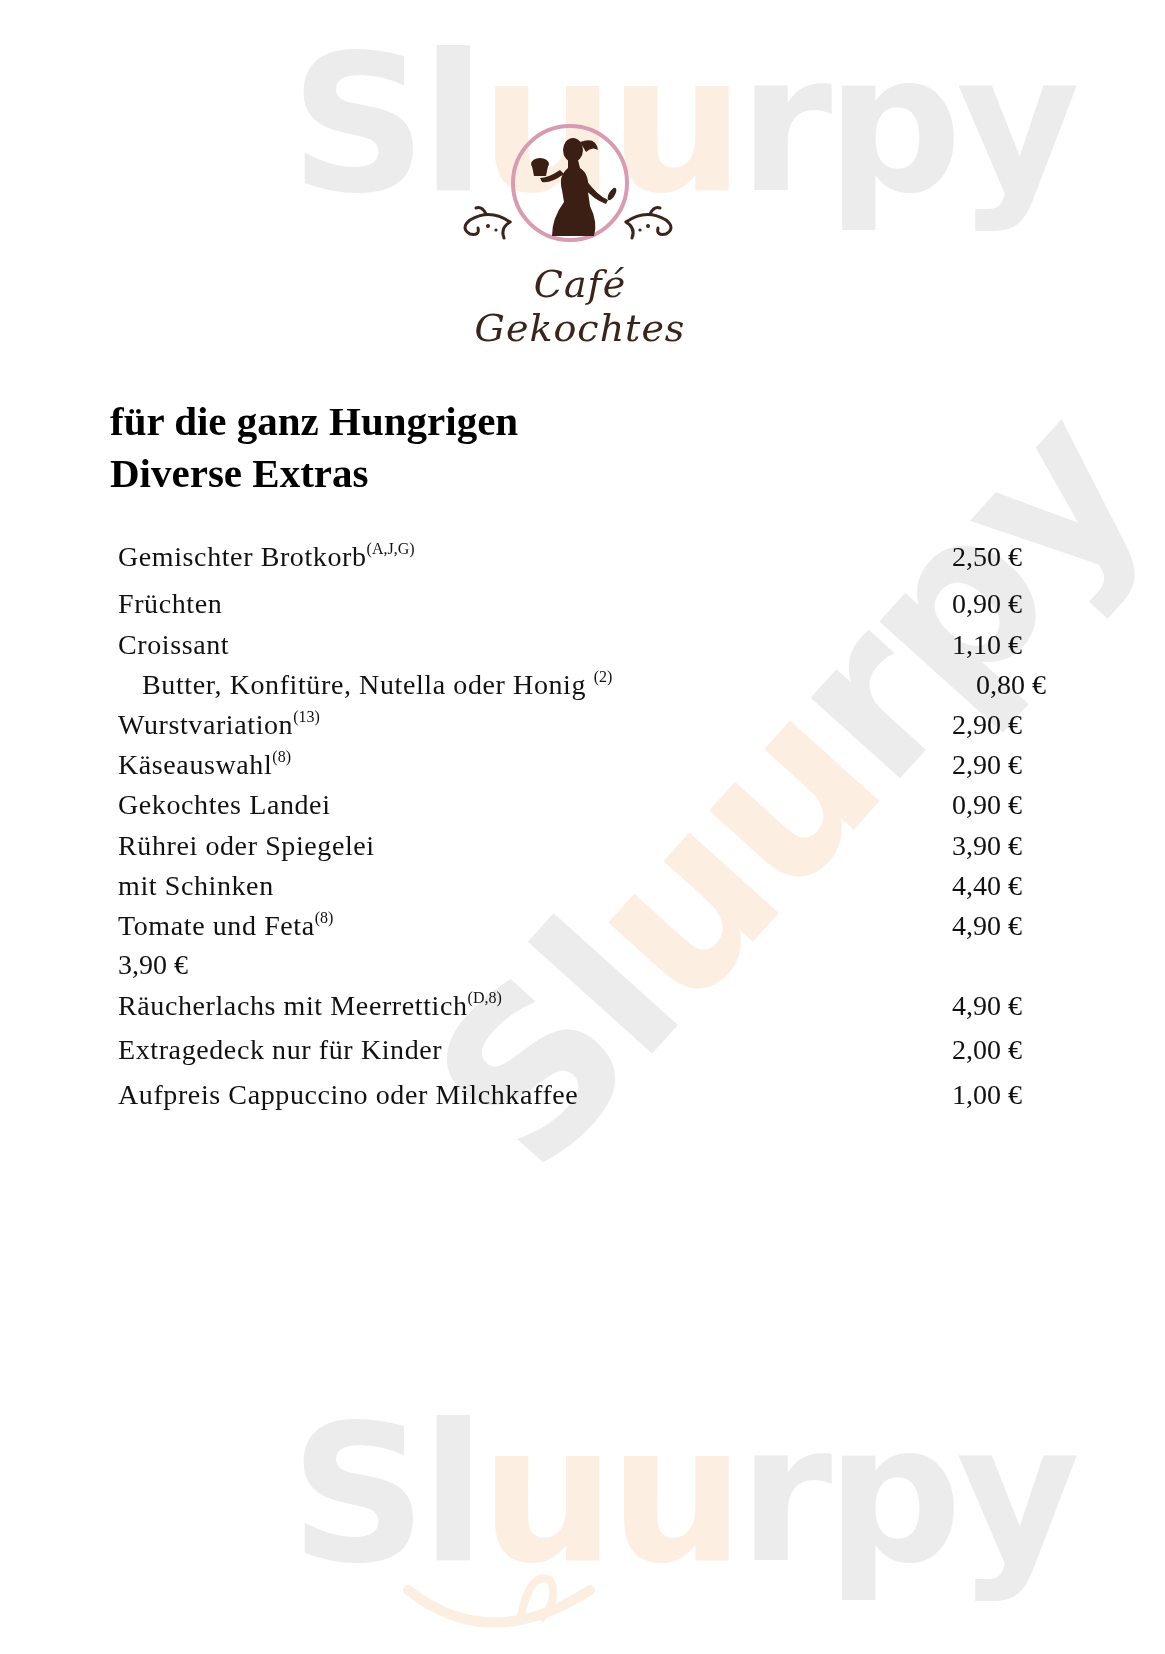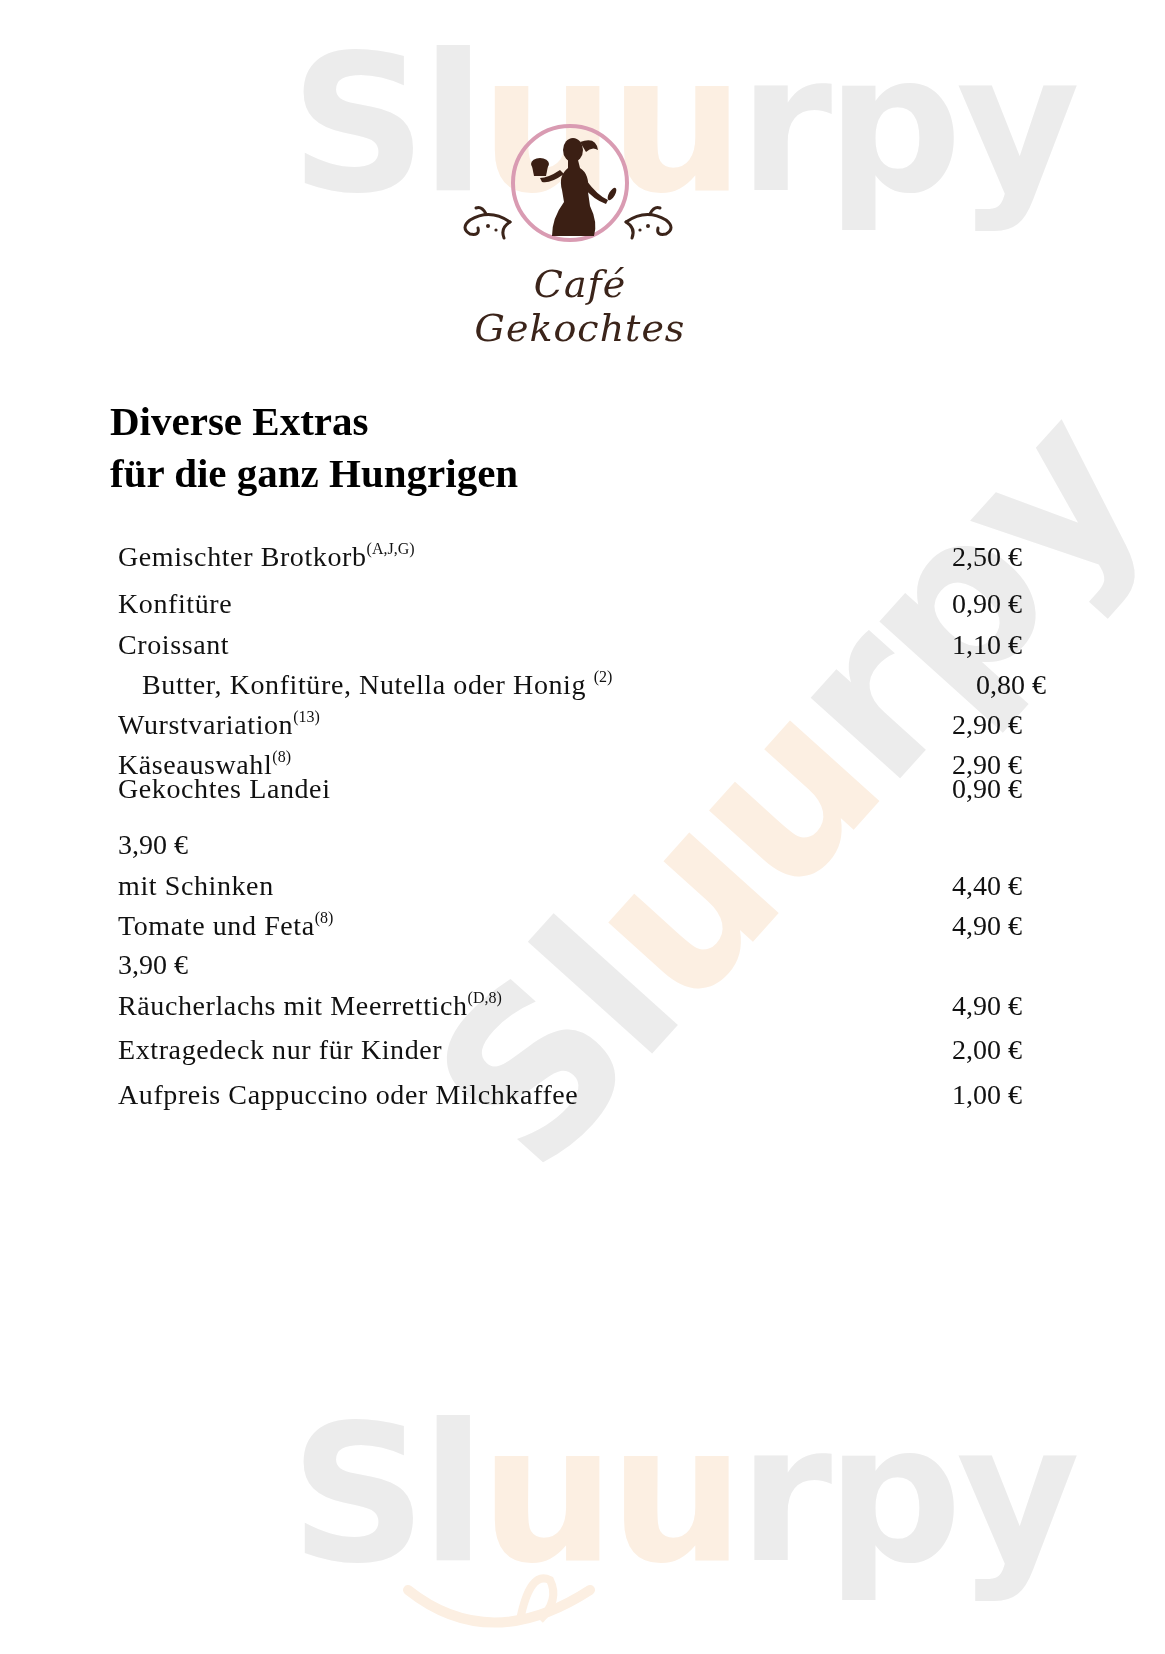--- a/index.html
+++ b/index.html
@@ -80,54 +80,55 @@
   <g fill="#3b241a">
     <circle cx="48" cy="116" r="2"></circle>
       <circle cx="56" cy="120" r="1.6"></circle>
     <circle cx="208" cy="116" r="2"></circle>
       <circle cx="200" cy="120" r="1.6"></circle>
   </g>
 </svg>
 <div class="logo-title">Café Gekochtes</div>
 
 <h1 class="heading">
+  <span>für die ganz Hungrigen</span>
   <span>Diverse Extras</span>
-  <span>für die ganz Hungrigen</span>
 </h1>
 
 <div class="menu">
   <div class="row" style="top:540px;">
     <span class="name"><span>Gemischter Brotkorb</span><sup>(A,J,G)</sup></span>
     <span class="price">2,50 €</span>
   </div>
   <div class="row" style="top:587px;">
-    <span class="name"><span>Konfitüre</span><sup></sup></span>
+    <span class="name"><span>Früchten</span><sup></sup></span>
     <span class="price">0,90 €</span>
   </div>
   <div class="row" style="top:628px;">
     <span class="name"><span>Croissant</span><sup></sup></span>
     <span class="price">1,10 €</span>
   </div>
   <div class="row" style="top:668px;margin-left:24px;">
     <span class="name"><span>Butter, Konfitüre, Nutella oder Honig </span><sup>(2)</sup></span>
     <span class="price">0,80 €</span>
   </div>
   <div class="row" style="top:708px;">
     <span class="name"><span>Wurstvariation</span><sup>(13)</sup></span>
     <span class="price">2,90 €</span>
   </div>
   <div class="row" style="top:748px;">
     <span class="name"><span>Käseauswahl</span><sup>(8)</sup></span>
     <span class="price">2,90 €</span>
   </div>
-  <div class="row" style="top:772px;">
+  <div class="row" style="top:788px;">
     <span class="name"><span>Gekochtes Landei</span><sup></sup></span>
     <span class="price">0,90 €</span>
   </div>
   <div class="row" style="top:829px;">
+    <span class="name"><span>Rührei oder Spiegelei</span><sup></sup></span>
     <span class="price">3,90 €</span>
   </div>
   <div class="row" style="top:869px;">
     <span class="name"><span>mit Schinken</span><sup></sup></span>
     <span class="price">4,40 €</span>
   </div>
   <div class="row" style="top:909px;">
     <span class="name"><span>Tomate und Feta</span><sup>(8)</sup></span>
     <span class="price">4,90 €</span>
   </div>

